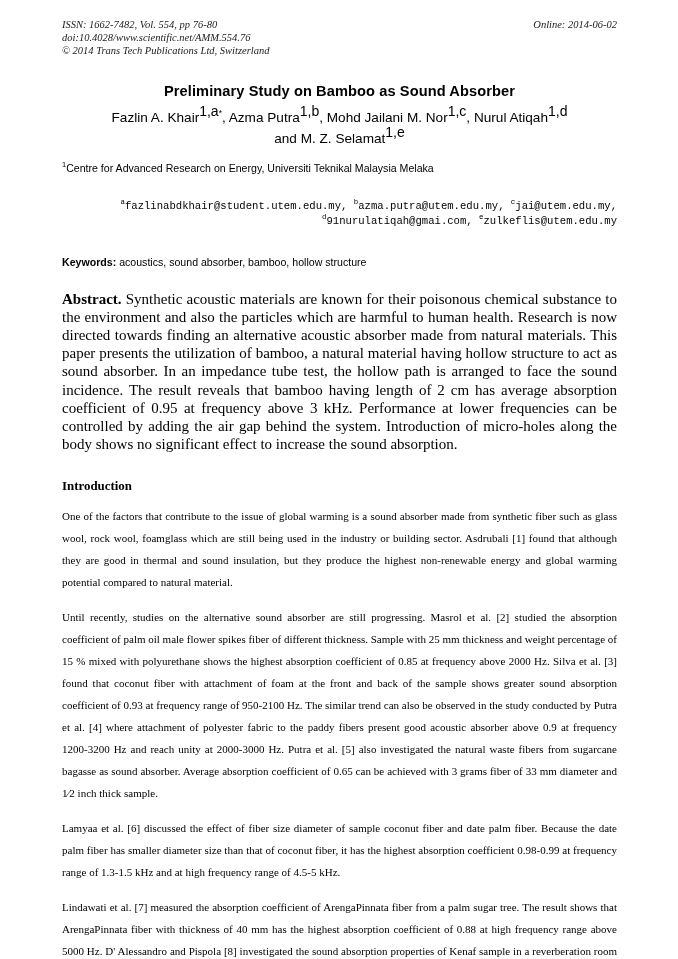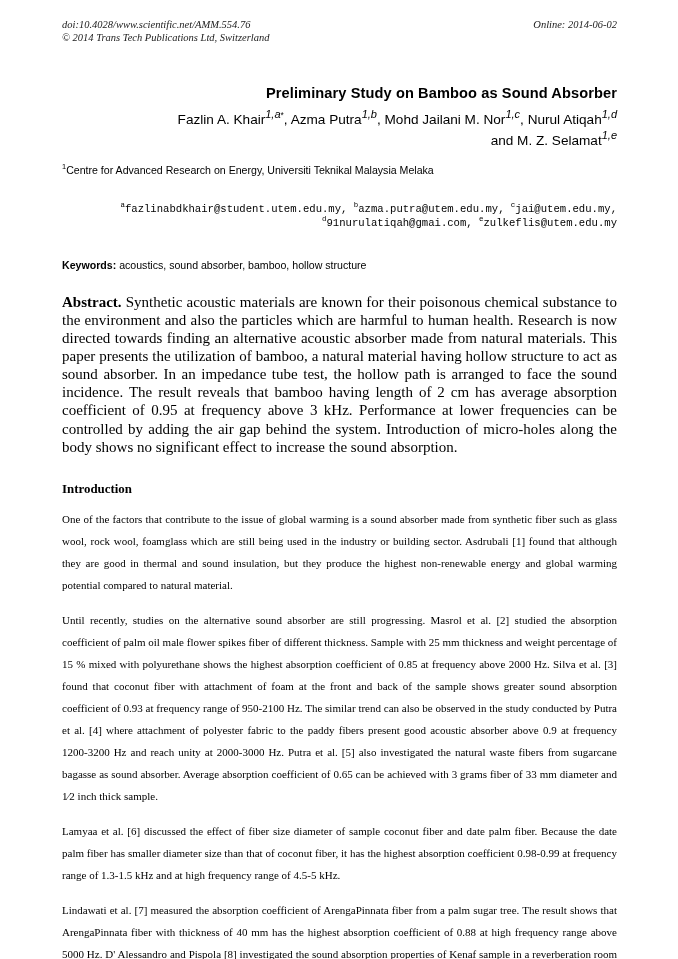--- a/index.html
+++ b/index.html
@@ -41,42 +41,41 @@
     font-size: 10.5px;
     white-space: nowrap;
   }
   .journal-header .jline {
     display: block;
     white-space: nowrap;
   }
 
   
   .title-block {
-    margin-top: 40px;
-    text-align: right;
+    margin-top: 24px;
+    text-align: center;
   }
   .paper-title {
     font-family: "Liberation Sans", "DejaVu Sans", sans-serif;
     font-weight: bold;
     font-size: 14.6px;
     line-height: 18px;
     letter-spacing: 0.1px;
     margin: 0 0 7px 0;
   }
   .authors {
     font-family: "Liberation Sans", "DejaVu Sans", sans-serif;
     font-size: 13.6px;
     line-height: 21px;
     margin: 0;
   }
   .authors sup {
-    font-size: 11px;
+    font-size: 14px;
     vertical-align: super;
     line-height: 0;
-    font-style: italic;
   }
   .authors .star {
     font-size: 8.4px;
     vertical-align: super;
     line-height: 0;
   }
 
   
   .affiliation {
     margin-top: 12px;
@@ -143,20 +142,21 @@
   .ital {
   }
 </style>
 </head>
 <body>
 
 <div class="page">
 
   <div class="journal-header">
     <span class="online-date">Online: 2014-06-02</span>
+    <span class="jline">ISSN: 1662-7482, Vol. 554, pp 76-80</span>
     <span class="jline">doi:10.4028/www.scientific.net/AMM.554.76</span>
     <span class="jline">© 2014 Trans Tech Publications Ltd, Switzerland</span>
   </div>
 
   <div class="title-block">
     <h1 class="paper-title">Preliminary Study on Bamboo as Sound Absorber</h1>
     <div class="authors">
       <span>Fazlin A. Khair</span><sup>1,a</sup><span class="star">*</span><span>, </span><span>Azma Putra</span><sup>1,b</sup><span>, </span><span>Mohd Jailani M. Nor</span><sup>1,c</sup><span>, </span><span>Nurul Atiqah</span><sup>1,d</sup>
     </div>
     <div class="authors">

